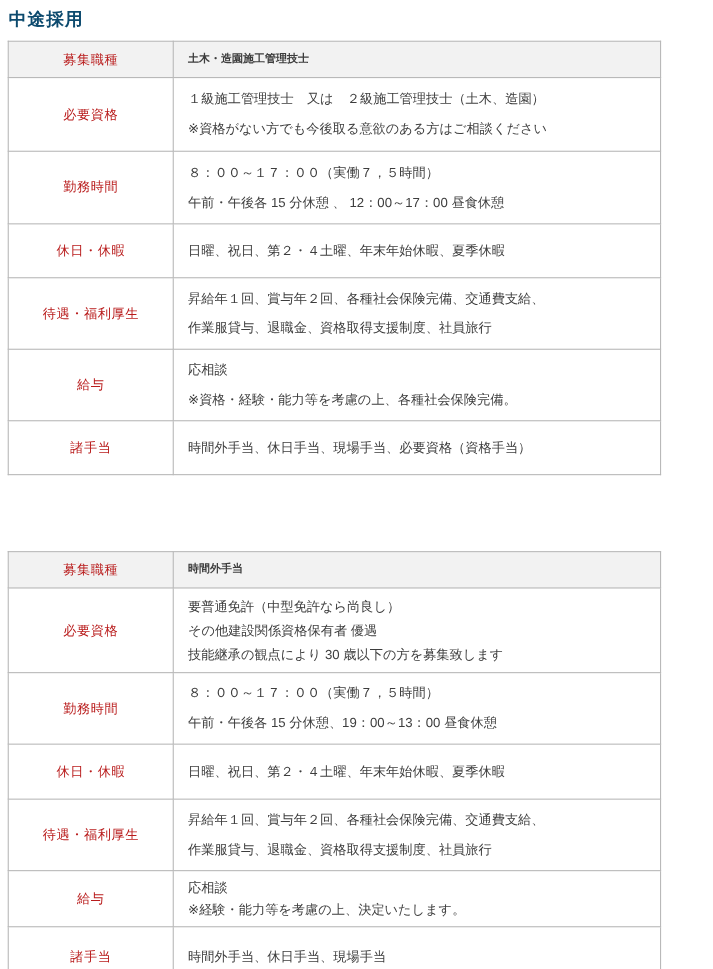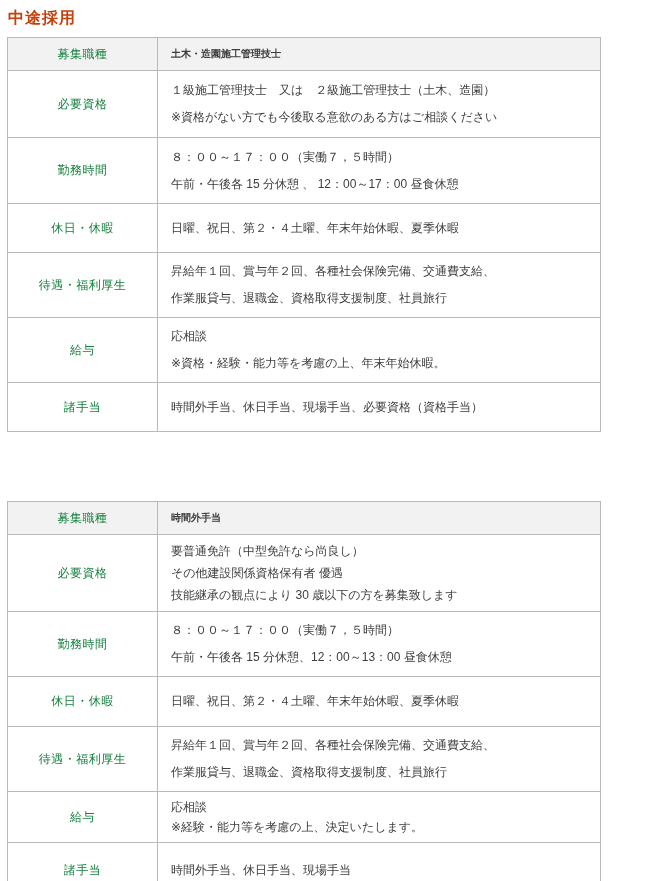--- a/index.html
+++ b/index.html
@@ -12,21 +12,21 @@
     color: #3d3d3d;
     overflow: hidden;
   }
   .page {
     padding: 8px 0 0 7px;
     box-sizing: border-box;
   }
   .page-title {
     font-size: 16px;
     font-weight: bold;
-    color: #c2410c;
+    color: #0c4a6e;
     margin: 0 0 8px 1px;
     letter-spacing: 1px;
   }
   table.jobs-table {
     border-collapse: collapse;
     width: 594px;
     table-layout: fixed;
     background: #ffffff;
   }
   table.jobs-table.second {
@@ -34,21 +34,21 @@
   }
   col.col-label { width: 150px; }
   td {
     border: 1px solid #b9b9b9;
     font-size: 12px;
     vertical-align: middle;
     box-sizing: border-box;
   }
   td.label-cell {
     text-align: center;
-    color: #15803d;
+    color: #b91c1c;
     letter-spacing: 0.5px;
   }
   td.value-cell {
     text-align: left;
     padding: 5px 10px 5px 13px;
   }
   .value-line {
     line-height: 27px;
     white-space: nowrap;
   }
@@ -119,21 +119,21 @@
         <td class="label-cell">待遇・福利厚生</td>
         <td class="value-cell">
           <div class="value-line">昇給年１回、賞与年２回、各種社会保険完備、交通費支給、</div>
           <div class="value-line">作業服貸与、退職金、資格取得支援制度、社員旅行</div>
         </td>
       </tr>
       <tr class="h58">
         <td class="label-cell">給与</td>
         <td class="value-cell">
           <div class="value-line">応相談</div>
-          <div class="value-line">※資格・経験・能力等を考慮の上、年末年始休暇。</div>
+          <div class="value-line">※資格・経験・能力等を考慮の上、各種社会保険完備。</div>
         </td>
       </tr>
       <tr class="h49">
         <td class="label-cell">諸手当</td>
         <td class="value-cell">
           <div class="value-line">時間外手当、休日手当、現場手当、必要資格（資格手当）</div>
         </td>
       </tr>
     </tbody>
   </table>
@@ -155,21 +155,21 @@
         <td class="value-cell">
           <div class="value-line">要普通免許（中型免許なら尚良し）</div>
           <div class="value-line">その他建設関係資格保有者 優遇</div>
           <div class="value-line">技能継承の観点により 30 歳以下の方を募集致します</div>
         </td>
       </tr>
       <tr class="h64">
         <td class="label-cell">勤務時間</td>
         <td class="value-cell">
           <div class="value-line">８：００～１７：００（実働７，５時間）</div>
-          <div class="value-line">午前・午後各 15 分休憩、12：00～13：00 昼食休憩</div>
+          <div class="value-line">午前・午後各 15 分休憩、19：00～13：00 昼食休憩</div>
         </td>
       </tr>
       <tr class="h50">
         <td class="label-cell">休日・休暇</td>
         <td class="value-cell">
           <div class="value-line">日曜、祝日、第２・４土曜、年末年始休暇、夏季休暇</div>
         </td>
       </tr>
       <tr class="h57">
         <td class="label-cell">待遇・福利厚生</td>

